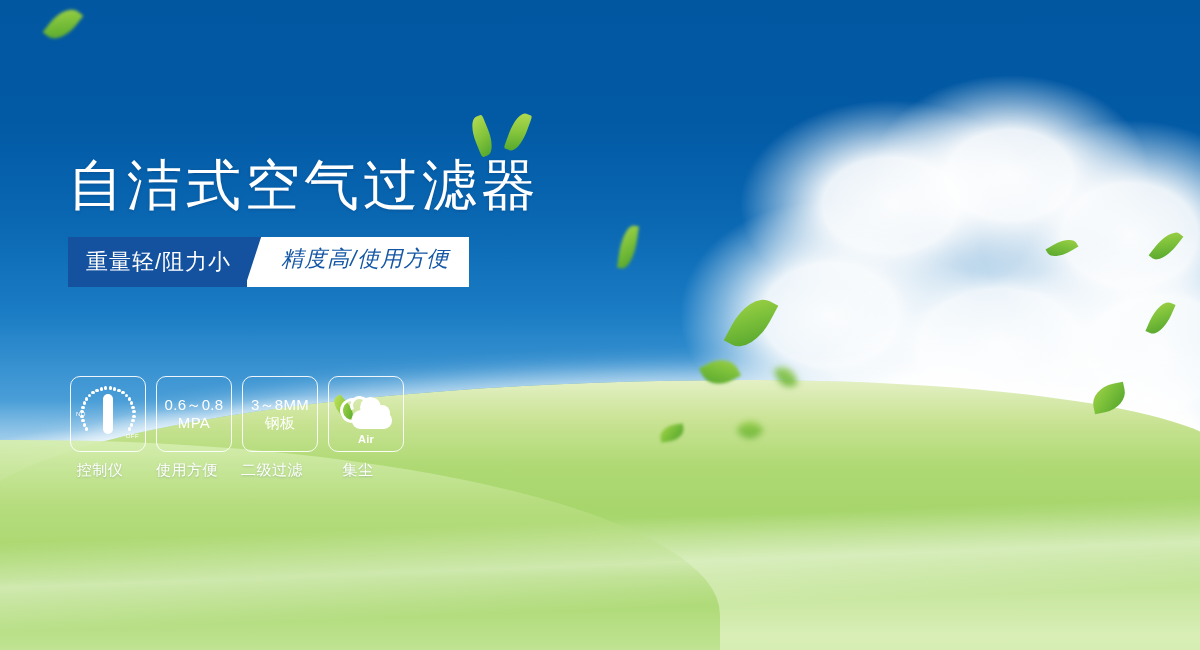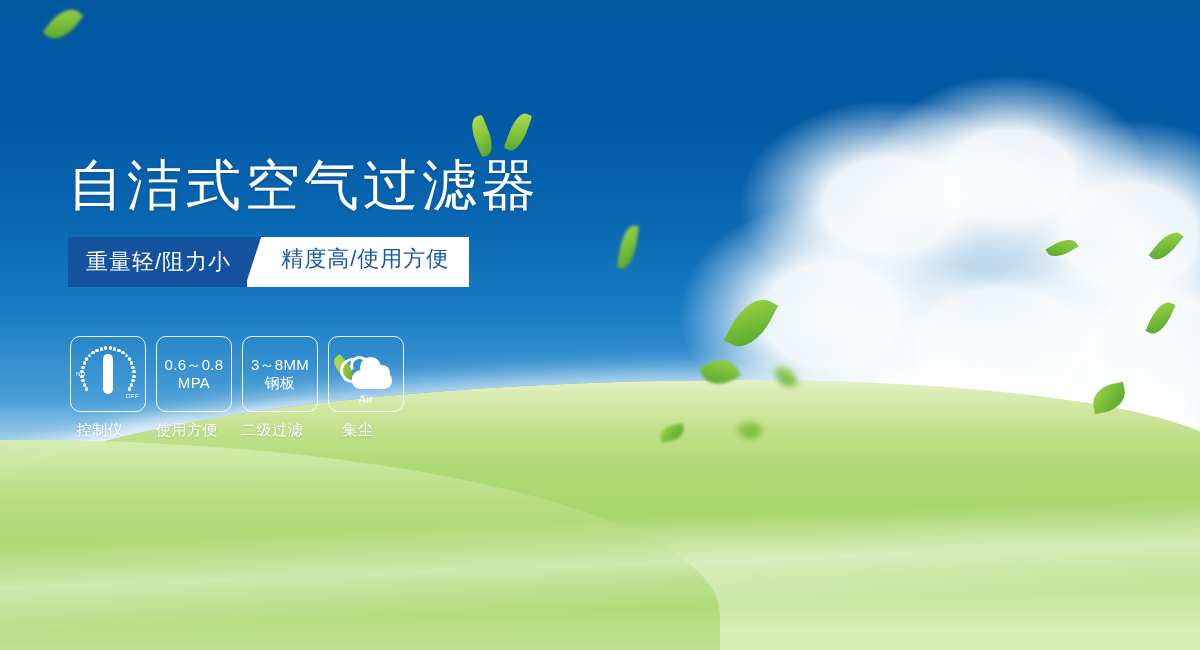--- a/index.html
+++ b/index.html
@@ -169,31 +169,32 @@
     transform: skewX(-18deg);
   }
   .sub-right {
     background: #ffffff;
     color: #1557a5;
     font-size: 22px;
     letter-spacing: 1px;
     display: flex;
     align-items: center;
     padding: 0 20px 7px 4px;
+    font-style: italic;
   }
 
   
   .features {
     position: absolute;
     left: 70px;
     top: 336px;
     display: flex;
     gap: 26px;
   }
-  .feature { width: 60px; text-align: center; }
+  .feature { width: 60px; text-align: center; margin-top: 40px; }
   .fbox {
     width: 76px;
     height: 76px;
     box-sizing: border-box;
     border: 1.6px solid rgba(255,255,255,0.92);
     border-radius: 10px;
     display: flex;
     align-items: center;
     justify-content: center;
     flex-direction: column;
@@ -301,20 +302,21 @@
     transform: rotate(15deg);
   }
   .cloudicon .airtxt {
     position: absolute;
     left: 0; right: 0;
     bottom: -16px;
     text-align: center;
     color: #ffffff;
     font-size: 11px;
     letter-spacing: .3px;
+    font-weight: bold;
   }
   .icon-leaf {
     position: absolute;
     left: -3px; top: -2px;
     width: 13px; height: 26px;
     background: linear-gradient(150deg, #c6e45e 0%, #8ec93f 55%, #54a92c 100%);
     border-radius: 60% 8% 60% 8%;
     transform: rotate(-42deg);
   }
 </style>

